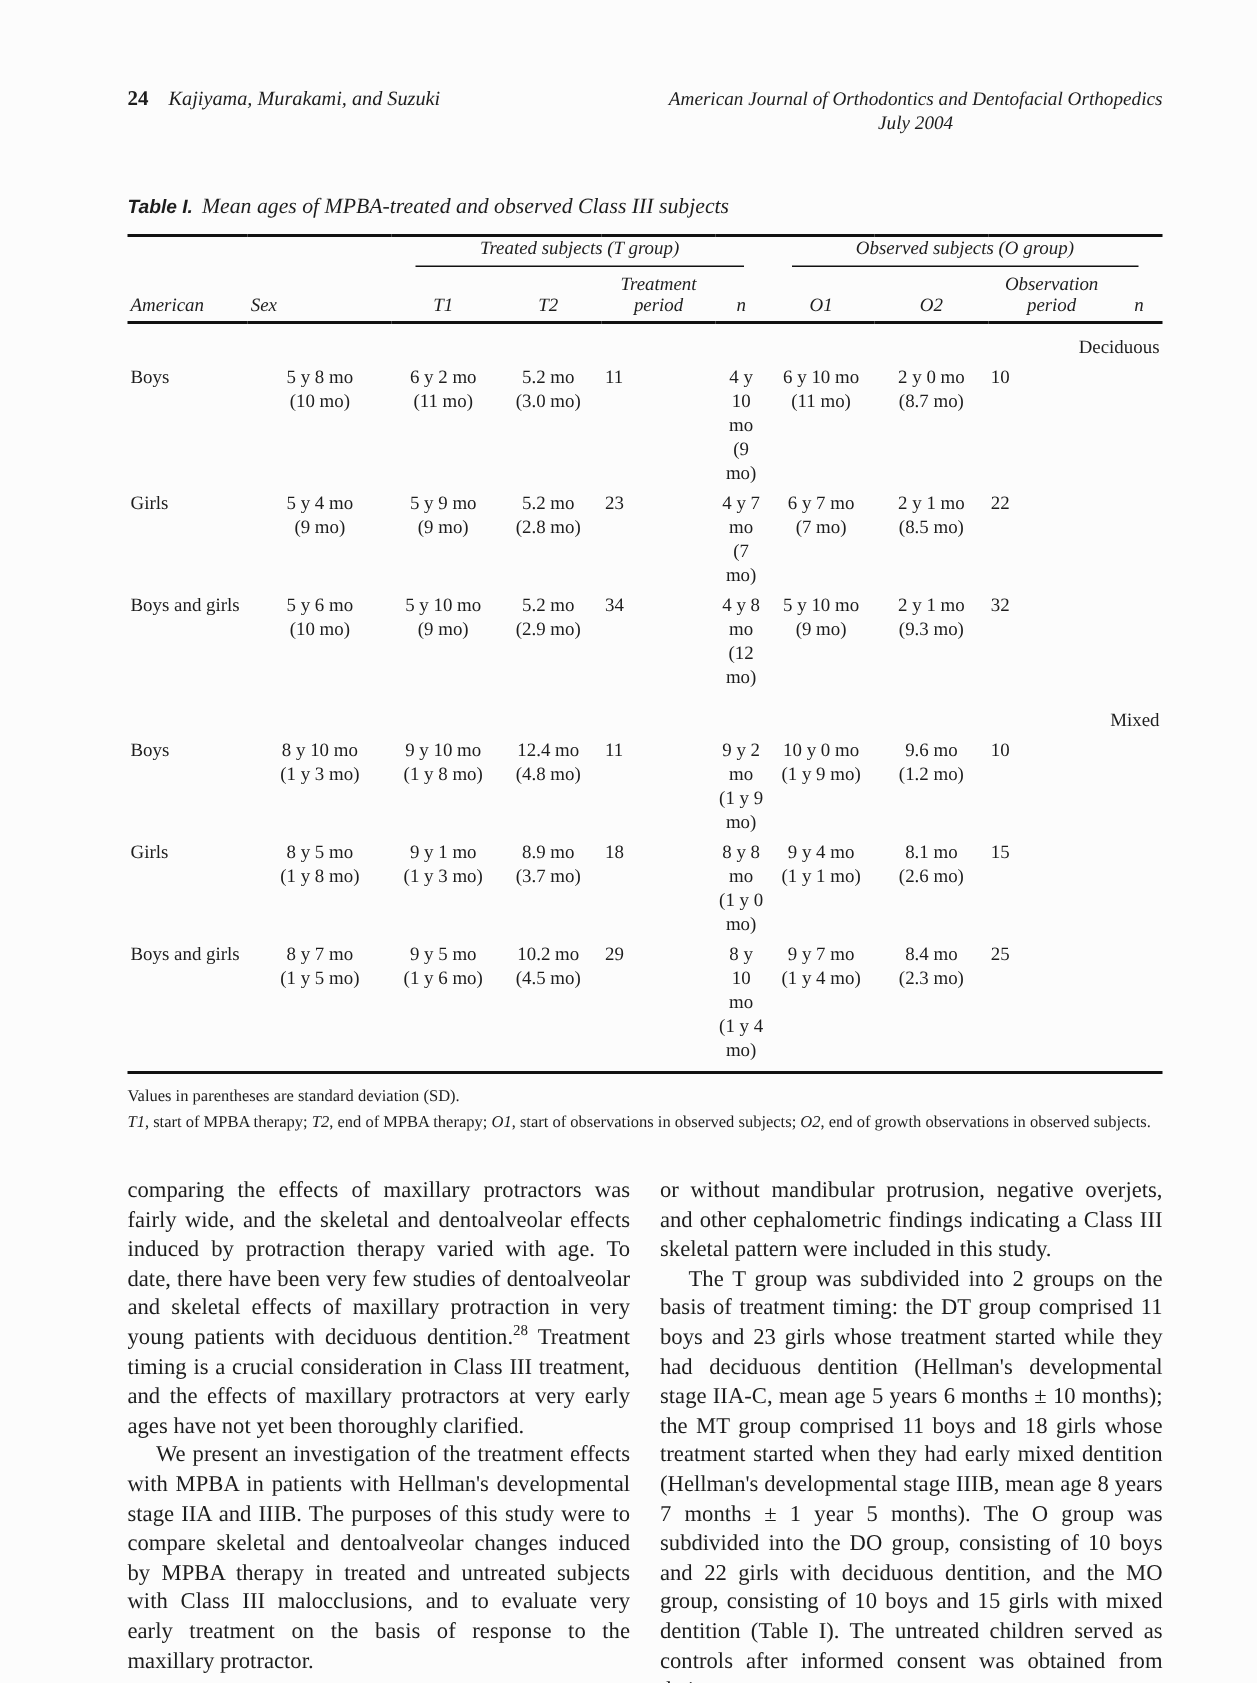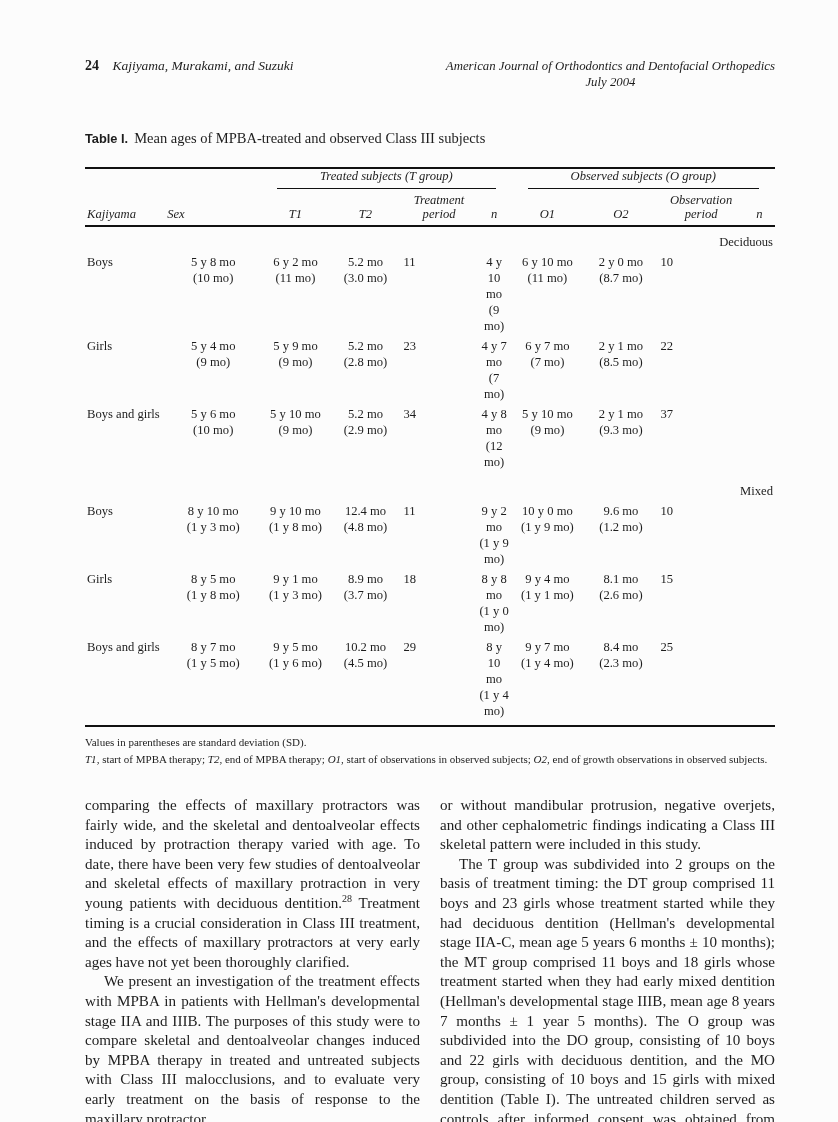--- a/index.html
+++ b/index.html
@@ -18,21 +18,21 @@
     overflow:hidden;
   }
   
   .runhead{display:flex;justify-content:space-between;align-items:flex-start;font-size:13.5px;}
   .rh-left{white-space:nowrap;}
   .pgnum{font-weight:bold;font-size:14px;margin-right:10px;}
   .authors{font-style:italic;}
   .rh-right{text-align:center;font-style:italic;font-size:12.8px;line-height:16px;}
   
   .tablewrap{margin-top:40px;}
-  .tcaption{font-size:14.5px;margin-bottom:20px;}
+  .tcaption{font-size:14.5px;margin-bottom:9px;font-style:italic;}
   .tlabel{font-family:"Liberation Sans", sans-serif;font-weight:bold;font-size:12.8px;margin-right:6px;}
   table.t1{width:100%;border-collapse:collapse;table-layout:fixed;font-size:12.6px;margin-top:2px;}
   table.t1 col.c-dent{width:11.5%}
   table.t1 col.c-sex{width:13.8%}
   table.t1 col.c-t1{width:9.8%}
   table.t1 col.c-t2{width:10.3%}
   table.t1 col.c-tp{width:10.8%}
   table.t1 col.c-n1{width:5%}
   table.t1 col.c-o1{width:10.3%}
   table.t1 col.c-o2{width:10.8%}
@@ -99,21 +99,21 @@
         <tr class="grow">
           <th colspan="2" class="empty"></th>
           <th colspan="4" class="grp">
             <div>Treated subjects (T group)</div>
           </th>
           <th colspan="4" class="grp">
             <div>Observed subjects (O group)</div>
           </th>
         </tr>
         <tr class="cols">
-          <th class="l">Kajiyama</th>
+          <th class="l">American</th>
           <th class="l">Sex</th>
           <th class="c">T1</th>
           <th class="c">T2</th>
           <th class="c">Treatment
 period</th>
           <th class="c">n</th>
           <th class="c">O1</th>
           <th class="c">O2</th>
           <th class="c">Observation
 period</th>
@@ -202,21 +202,21 @@
               <span class="sd">(12 mo)</span>
             </td>
             <td class="age">
               <span class="sd">5 y 10 mo</span>
               <span class="sd">(9 mo)</span>
             </td>
             <td class="age">
               <span class="sd">2 y 1 mo</span>
               <span class="sd">(9.3 mo)</span>
             </td>
-            <td class="ncell">37</td>
+            <td class="ncell">32</td>
           </tr>
           <tr>
             <td colspan="10" class="seclbl">Mixed</td>
           </tr>
           <tr class="rowpair">
             <td class="sex">Boys</td>
             <td class="age">
               <span class="sd">8 y 10 mo</span>
               <span class="sd">(1 y 3 mo)</span>
             </td>

